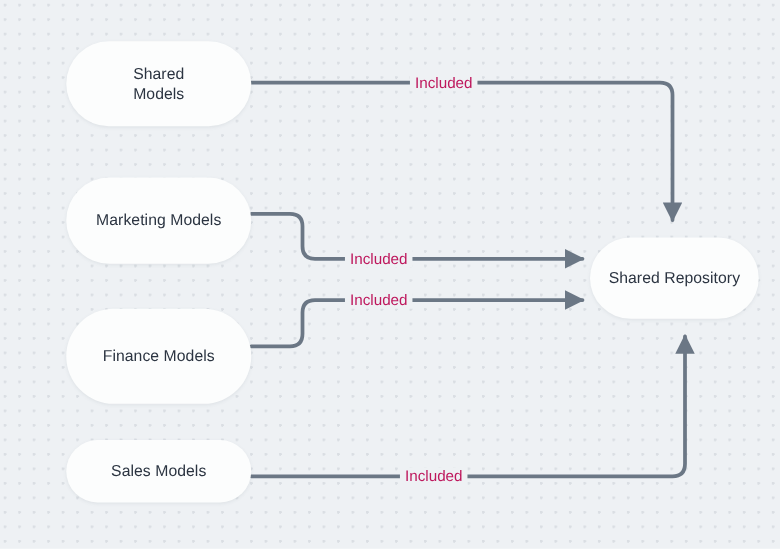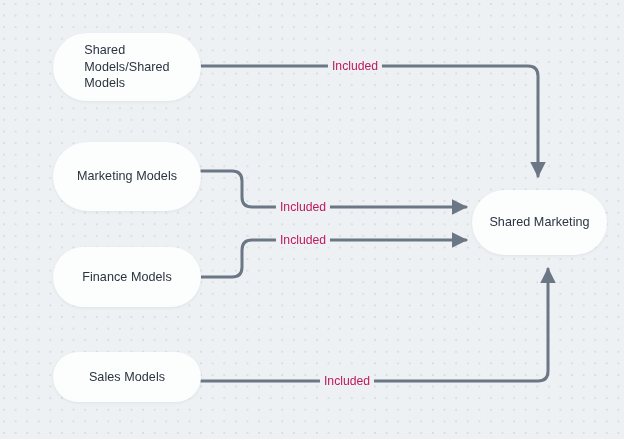--- a/index.html
+++ b/index.html
@@ -81,39 +81,38 @@
 
       <path d="M 201 277 L 232 277 Q 242 277 242 267 L 242 250 Q 242 240 252 240 L 466 240" marker-end="url(#arrow-right)"></path>
 
       <path d="M 201 381 L 538 381 Q 548 381 548 371 L 548 269" marker-end="url(#arrow-up)"></path>
     </g>
   </svg>
 
   <div class="node" style="left:53px; top:33px; width:148px; height:68px;">
     <div>
       <div>Shared</div>
-      <div>Models/Shared</div>
       <div>Models</div>
     </div>
   </div>
 
   <div class="node" style="left:53px; top:142px; width:148px; height:69px;">
     <span>Marketing Models</span>
   </div>
 
-  <div class="node" style="left:53px; top:247px; width:148px; height:60px;">
+  <div class="node" style="left:53px; top:247px; width:148px; height:76px;">
     <span>Finance Models</span>
   </div>
 
   <div class="node" style="left:53px; top:352px; width:148px; height:50px;">
     <span>Sales Models</span>
   </div>
 
   <div class="node" style="left:472px; top:190px; width:135px; height:65px;">
-    <span>Shared Marketing</span>
+    <span>Shared Repository</span>
   </div>
 
   <div class="edge-label" style="left:355px; top:66px;">Included</div>
 
   <div class="edge-label" style="left:303px; top:207px;">Included</div>
 
   <div class="edge-label" style="left:303px; top:240px;">Included</div>
 
   <div class="edge-label" style="left:347px; top:381px;">Included</div>
 

